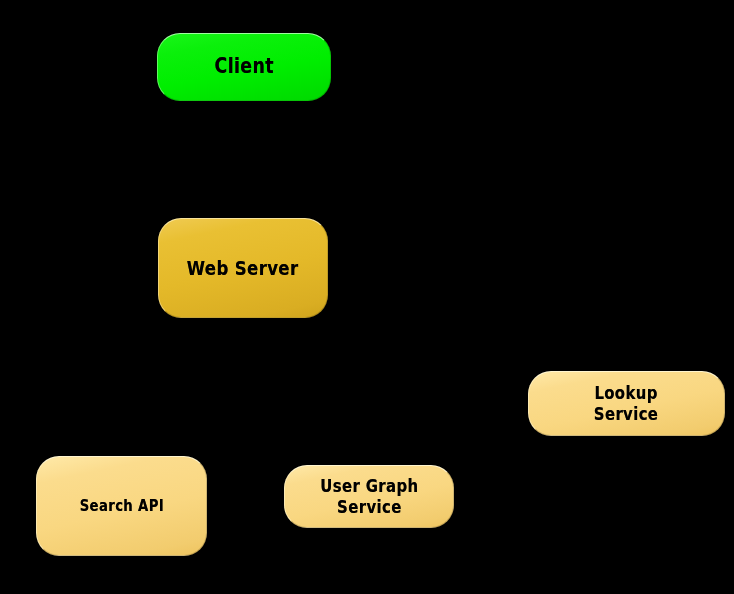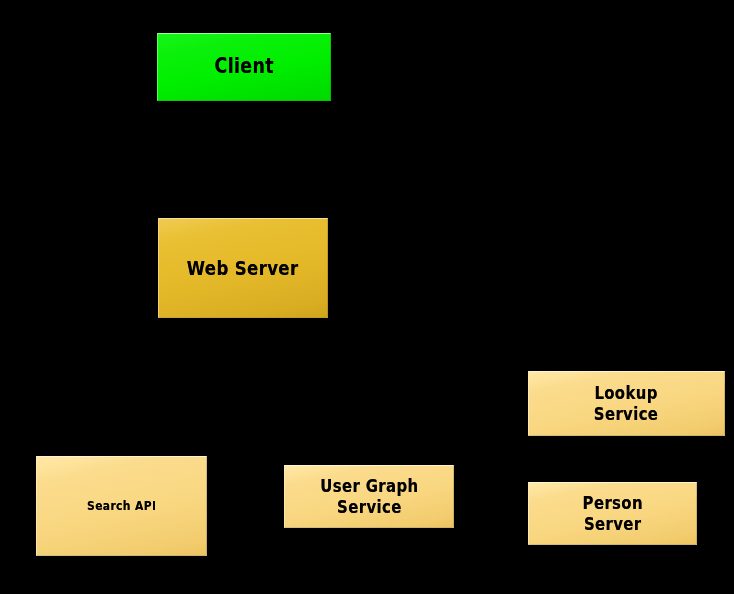--- a/index.html
+++ b/index.html
@@ -29,20 +29,21 @@
     font-stretch: condensed;
     letter-spacing: 0.4px;
     line-height: 1.12;
     
     box-shadow: 3px 4px 6px rgba(0,0,0,0.95);
     
     border-top: 1px solid rgba(255,255,255,0.55);
     border-left: 1px solid rgba(255,255,255,0.40);
     border-right: 1px solid rgba(0,0,0,0.18);
     border-bottom: 1px solid rgba(0,0,0,0.18);
+    border-radius: 23px;
   }
   .node .label {
     display: block;
     white-space: pre-line;
     transform: scaleX(0.92);
     text-shadow: 0 0 0.5px rgba(0,0,0,0.6);
   }
 
   
   .theme-green {
@@ -79,20 +80,16 @@
       <span class="label">Web Server</span>
     </div>
     <div class="node theme-tan theme-tan-edge" style="left: 528px; top: 371px; width: 197px; height: 65px; font-size: 18px;">
       <span class="label">Lookup
 Service</span>
     </div>
     <div class="node theme-tan theme-tan-edge" style="left: 284px; top: 425px; width: 170px; height: 63px; font-size: 18px; margin-top: 40px;">
       <span class="label">User Graph
 Service</span>
     </div>
-    <div class="node theme-tan theme-tan-edge" style="left: 528px; top: 482px; width: 169px; height: 63px; font-size: 18px;">
-      <span class="label">Person
-Server</span>
-    </div>
-    <div class="node theme-tan theme-tan-edge" style="left: 36px; top: 456px; width: 171px; height: 100px; font-size: 13px;">
+    <div class="node theme-tan theme-tan-edge" style="left: 36px; top: 456px; width: 171px; height: 100px; font-size: 16px;">
       <span class="label">Search API</span>
     </div>
   </div>
 
 </body></html>

